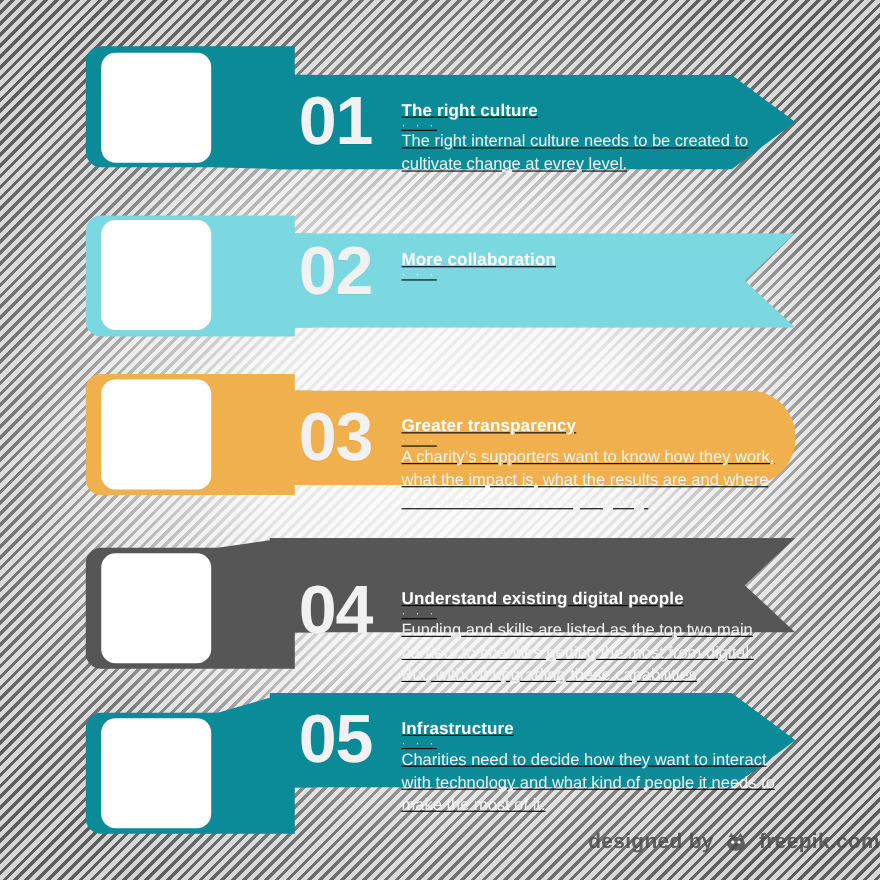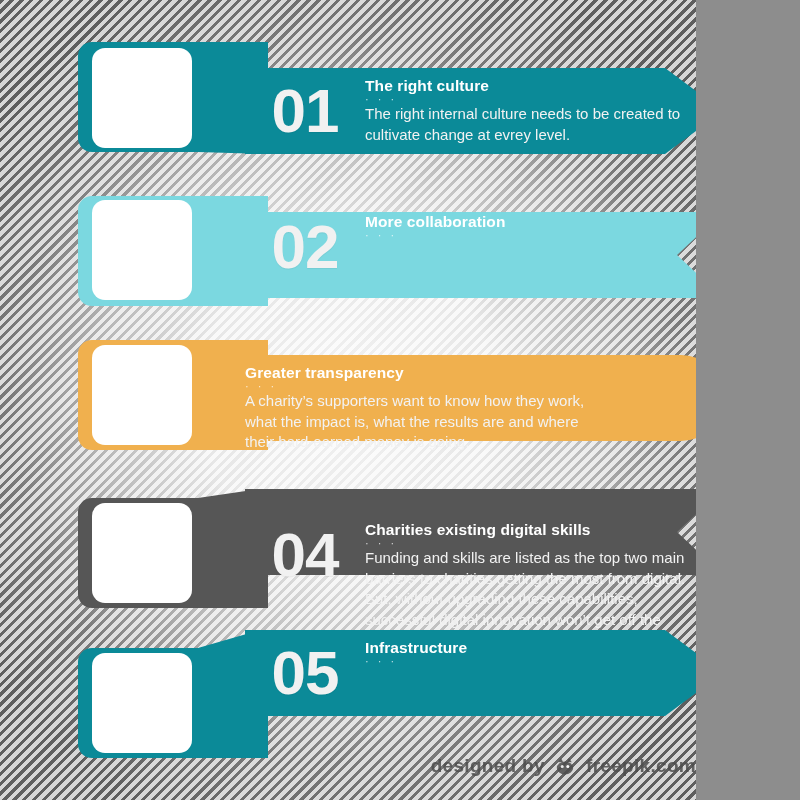--- a/index.html
+++ b/index.html
@@ -3,21 +3,21 @@
 <meta charset="utf-8">
 <title>Infographic</title>
 <style>
   html,body{margin:0;padding:0;}
   body{
     width:800px;height:800px;overflow:hidden;
     font-family:"Liberation Sans", sans-serif;
     background:#8d8d8d;
   }
   #stage{
-    position:relative;width:696px;height:800px;overflow:hidden;
+    position:relative;width:800px;height:800px;overflow:hidden;
     background:
       repeating-linear-gradient(135deg,
         #5e5e5e 0px,#5e5e5e 3px,
         #d6d6d6 3px,#d6d6d6 7px);
   }
   
   #vignette{
     position:absolute;inset:0;
     background:radial-gradient(ellipse 62% 58% at 50% 50%,
       rgba(255,255,255,0.92) 0%,
@@ -70,22 +70,23 @@
     text-align:center;
     font-size:62px;
     font-weight:bold;
     color:#f1f1f1;
     line-height:86px;
     letter-spacing:-1px;
     flex:0 0 120px;
     text-shadow:0 1px 1px rgba(0,0,0,0.06);
   }
   .txt{
-    padding-top:9px;
+    padding-top:24px;
     width:340px;
+    text-decoration:underline;
   }
   .title{
     font-size:15.5px;
     font-weight:bold;
     color:#ffffff;
     line-height:1.15;
     letter-spacing:0.1px;
   }
   .dots{
     margin-top:1px;
@@ -164,59 +165,61 @@
       <div class="row">
         <svg class="taper" width="90" height="110" style="top: 340px;">
           <polygon points="0,0 62,15 90,15 90,101 62,101 0,110" fill="#f0b04e"></polygon>
         </svg>
         <svg class="ribbon" width="480" height="86" style="top: 355px;">
           <path d="M0,0 H436 A42,42 0 0 1 478,42 V44 A42,42 0 0 1 436,86 H0 Z" fill="#f0b04e"></path>
         </svg>
         <div class="tab" style="top: 340px; height: 110px; background: rgb(240, 176, 78);"></div>
         <div class="whitebox" style="top: 345px;"></div>
         <div class="content" style="top: 355px;">
+          <div class="num">03</div>
           <div class="txt">
             <div class="title">Greater transparency</div>
             <div class="dots">· · ·</div>
             <div class="desc">A charity’s supporters want to know how they work, what the impact is, what the results are and where their hard-earned money is going.</div>
           </div>
         </div>
       </div>
       <div class="row">
         <svg class="taper" width="90" height="119" style="top: 489px;">
           <polygon points="0,9 62,0 90,0 90,86 62,86 0,119" fill="#565656"></polygon>
         </svg>
         <svg class="ribbon" width="480" height="86" style="top: 489px;">
           <polygon points="0,0 478,0 432,43 478,86 0,86" fill="#565656"></polygon>
         </svg>
         <div class="tab" style="top: 498px; height: 110px; background: rgb(86, 86, 86);"></div>
         <div class="whitebox" style="top: 503px;"></div>
         <div class="content" style="top: 512px;">
           <div class="num">04</div>
           <div class="txt">
-            <div class="title">Charities existing digital skills</div>
+            <div class="title">Understand existing digital people</div>
             <div class="dots">· · ·</div>
             <div class="desc">Funding and skills are listed as the top two main barriers to charities getting the most from digital. But, without upgrading these capabilities, successful digital innovation won’t get off the ground.  .</div>
           </div>
         </div>
       </div>
       <div class="row">
         <svg class="taper" width="90" height="128" style="top: 630px;">
           <polygon points="0,18 62,0 90,0 90,86 62,86 0,128" fill="#0b8a98"></polygon>
         </svg>
         <svg class="ribbon" width="480" height="86" style="top: 630px;">
           <polygon points="0,0 420,0 478,43 420,86 0,86" fill="#0b8a98"></polygon>
         </svg>
         <div class="tab" style="top: 648px; height: 110px; background: rgb(11, 138, 152);"></div>
         <div class="whitebox" style="top: 653px;"></div>
         <div class="content" style="top: 630px;">
           <div class="num">05</div>
           <div class="txt">
             <div class="title">Infrastructure</div>
             <div class="dots">· · ·</div>
+            <div class="desc">Charities need to decide how they want to interact with technology and what kind of people it needs to make the most of it.</div>
           </div>
         </div>
       </div>
     </div>
 
   <div id="footer">
     <span>designed by</span>
     <span class="fp-logo">
       <svg width="22" height="18" viewBox="0 0 22 18">
         <ellipse cx="11" cy="11" rx="8.2" ry="6.4" fill="#4d4d4d"></ellipse>

